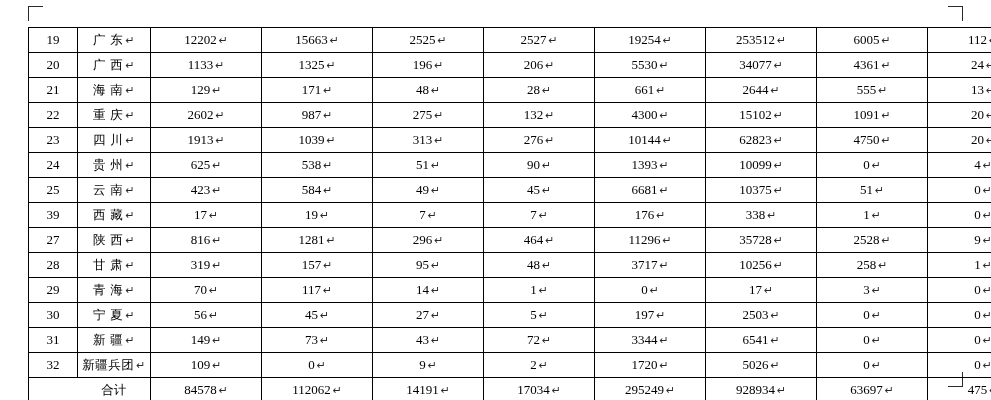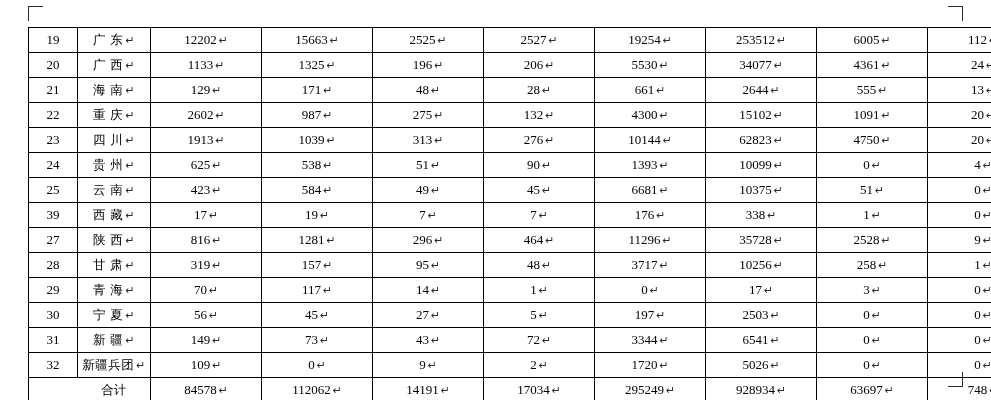--- a/index.html
+++ b/index.html
@@ -285,18 +285,18 @@
           <tr class="total-row">
             <td class="c-index"><span class="cellwrap"></span></td>
             <td class="c-name"><span class="cellwrap">合计</span></td>
             <td class="c-num"><span class="cellwrap">84578</span><span class="pilcrow">↵</span></td>
             <td class="c-num"><span class="cellwrap">112062</span><span class="pilcrow">↵</span></td>
             <td class="c-num"><span class="cellwrap">14191</span><span class="pilcrow">↵</span></td>
             <td class="c-num"><span class="cellwrap">17034</span><span class="pilcrow">↵</span></td>
             <td class="c-num"><span class="cellwrap">295249</span><span class="pilcrow">↵</span></td>
             <td class="c-num"><span class="cellwrap">928934</span><span class="pilcrow">↵</span></td>
             <td class="c-num"><span class="cellwrap">63697</span><span class="pilcrow">↵</span></td>
-            <td class="c-num"><span class="cellwrap">748</span><span class="pilcrow">↵</span></td>
+            <td class="c-num"><span class="cellwrap">475</span><span class="pilcrow">↵</span></td>
           </tr>
         </tbody>
     </table>
   </div>
 </div>
 
 </body></html>

